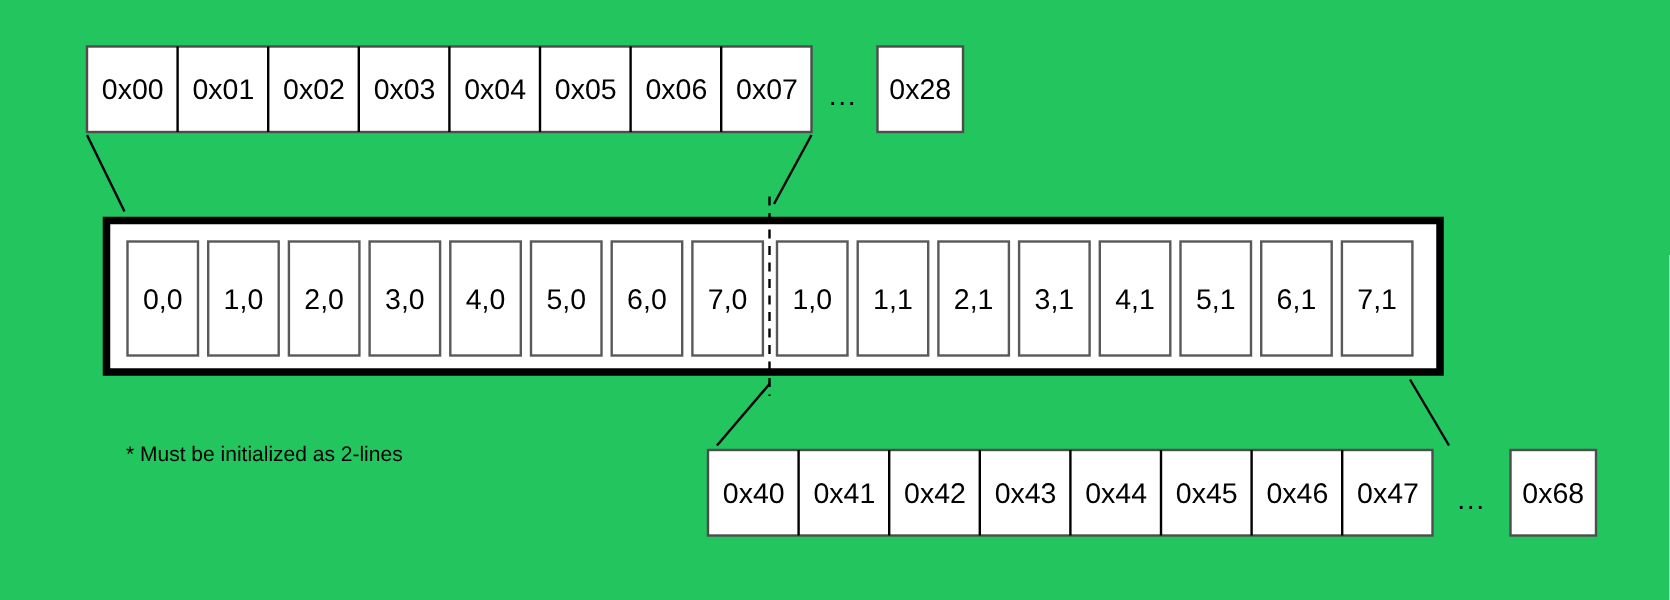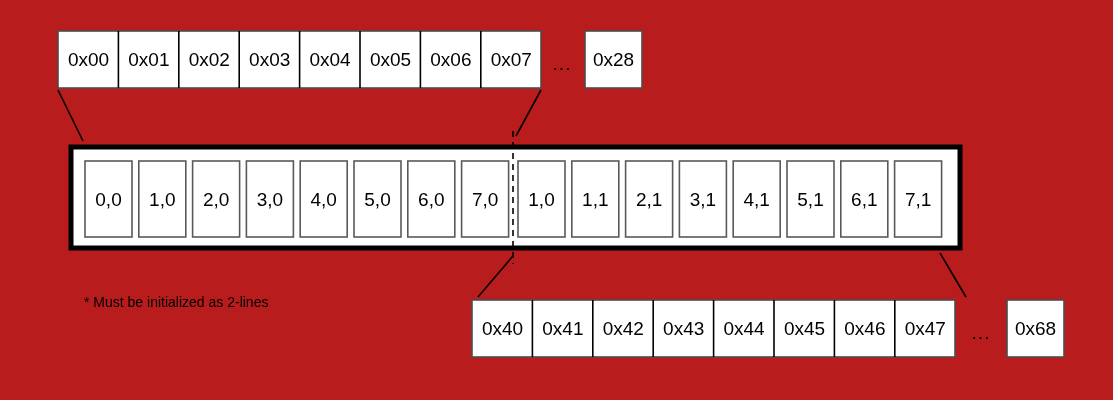--- a/index.html
+++ b/index.html
@@ -7,21 +7,21 @@
     padding: 0;
     background: #ffffff;
   }
   body {
     font-family: "Liberation Sans", sans-serif;
   }
   #diagram-root {
     position: relative;
     width: 1113px;
     height: 400px;
-    background: #b91c1c;
+    background: #22c55e;
     overflow: hidden;
   }
   svg.diagram {
     display: block;
     width: 1113px;
     height: 400px;
   }
   text {
     font-family: "Liberation Sans", sans-serif;
     fill: #000000;

